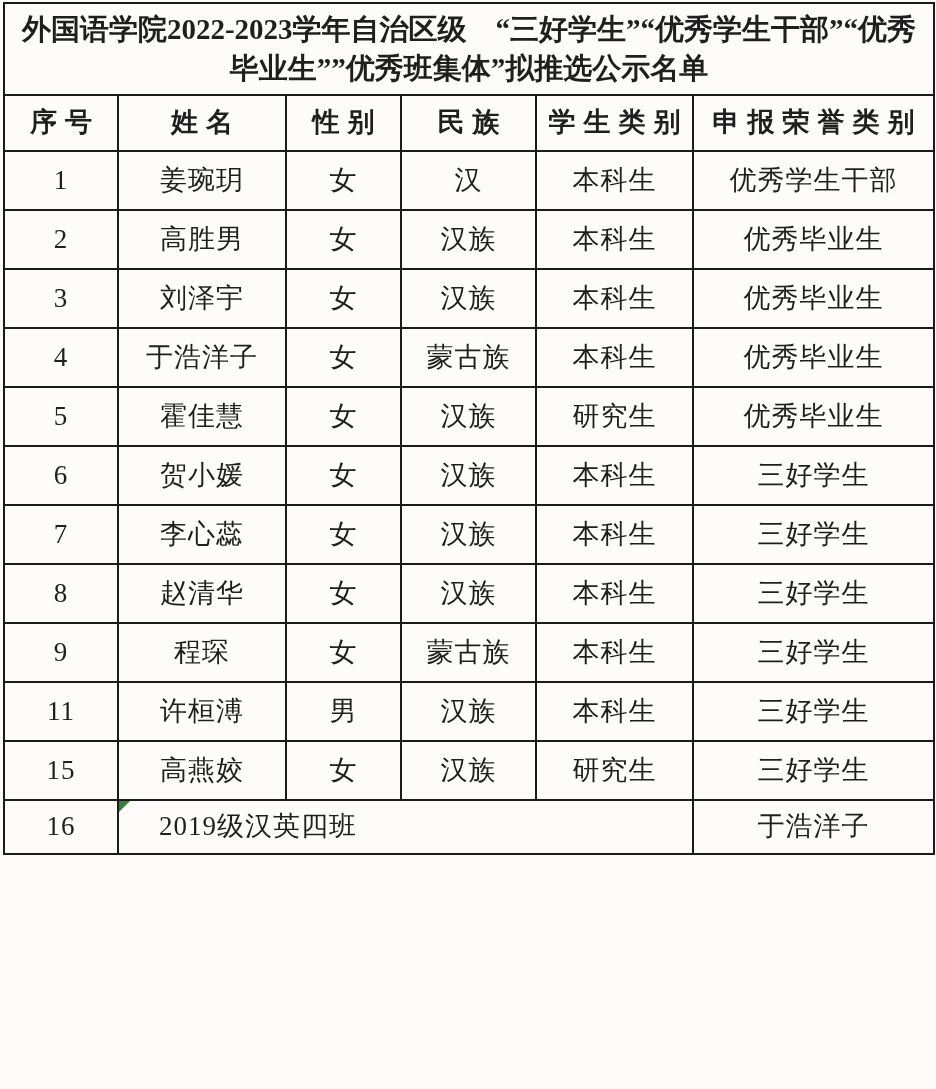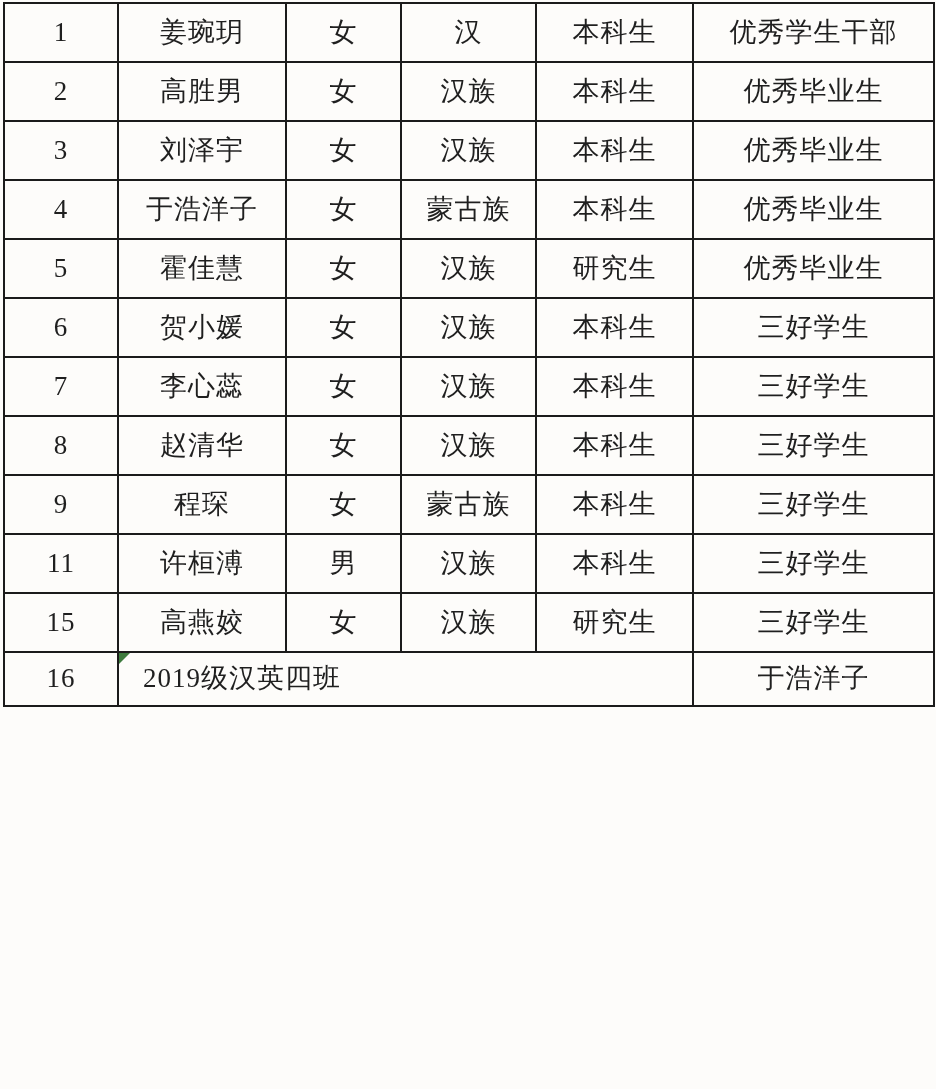--- a/index.html
+++ b/index.html
@@ -49,21 +49,21 @@
   tbody td {
     height: 57px;
     letter-spacing: 1px;
   }
   tr.collective-row td {
     height: 52px;
     margin-left: 38px;
   }
   td.merged-class-cell {
     text-align: left;
-    padding-left: 24px;
+    padding-left: 40px;
     position: relative;
   }
   .corner-marker {
     position: absolute;
     left: 0;
     top: 0;
     width: 0;
     height: 0;
     border-top: 11px solid #3d7a3d;
     border-right: 11px solid transparent;
@@ -76,20 +76,31 @@
   <table class="roster">
     <colgroup>
       <col style="width:114px">
       <col style="width:168px">
       <col style="width:115px">
       <col style="width:135px">
       <col style="width:157px">
       <col style="width:241px">
     </colgroup>
     <thead>
+      <tr>
+        <td colspan="6" class="title-cell">外国语学院2022-2023学年自治区级　“三好学生”“优秀学生干部”“优秀毕业生””优秀班集体”拟推选公示名单</td>
+      </tr>
+      <tr>
+        <th>序号</th>
+        <th>姓名</th>
+        <th>性别</th>
+        <th>民族</th>
+        <th>学生类别</th>
+        <th>申报荣誉类别</th>
+      </tr>
     </thead>
     <tbody>
 
       <tr>
           <td>1</td>
           <td>姜琬玥</td>
           <td>女</td>
           <td>汉</td>
           <td>本科生</td>
           <td>优秀学生干部</td>

